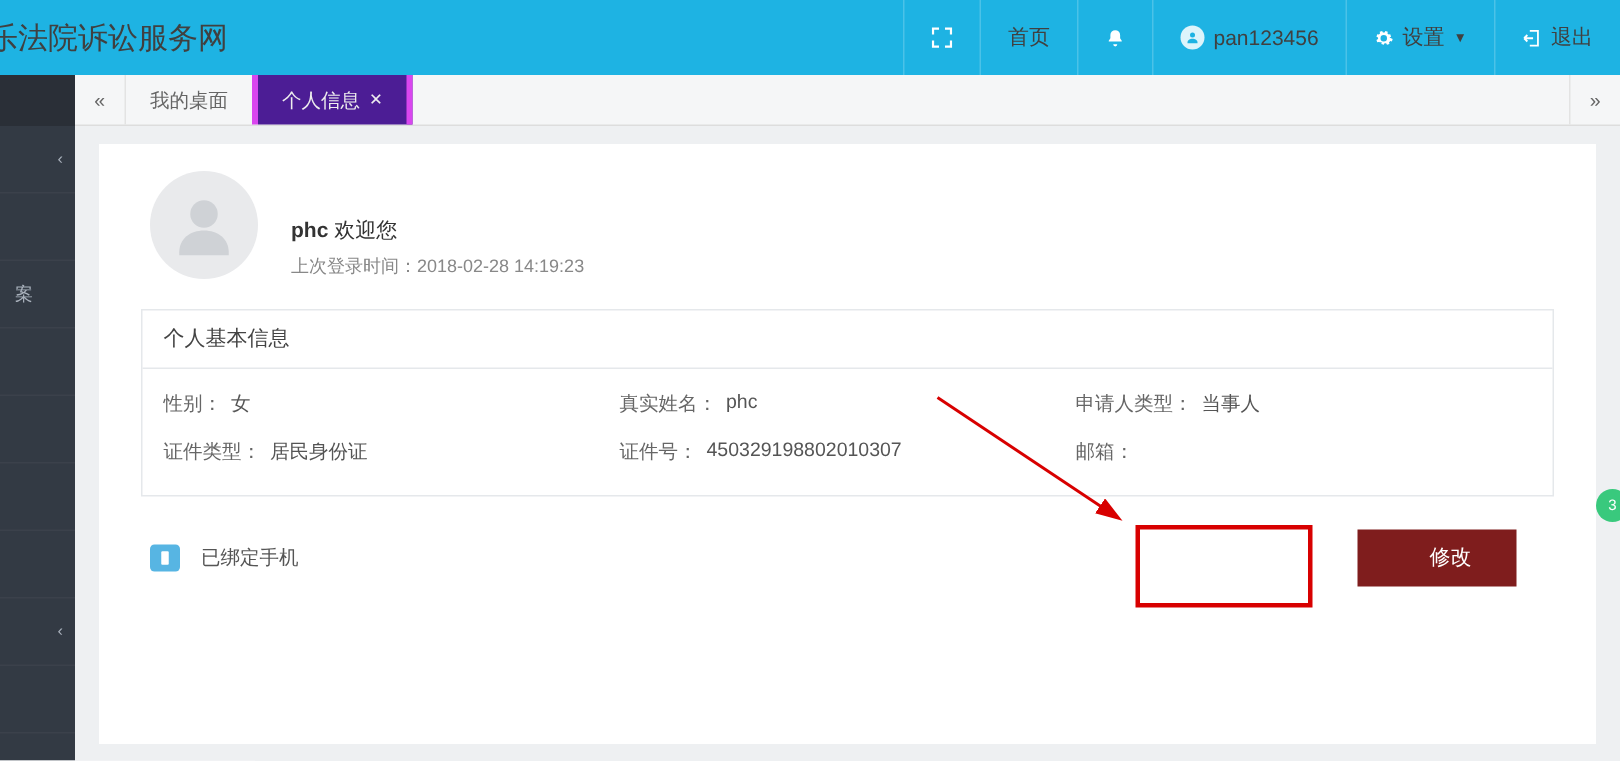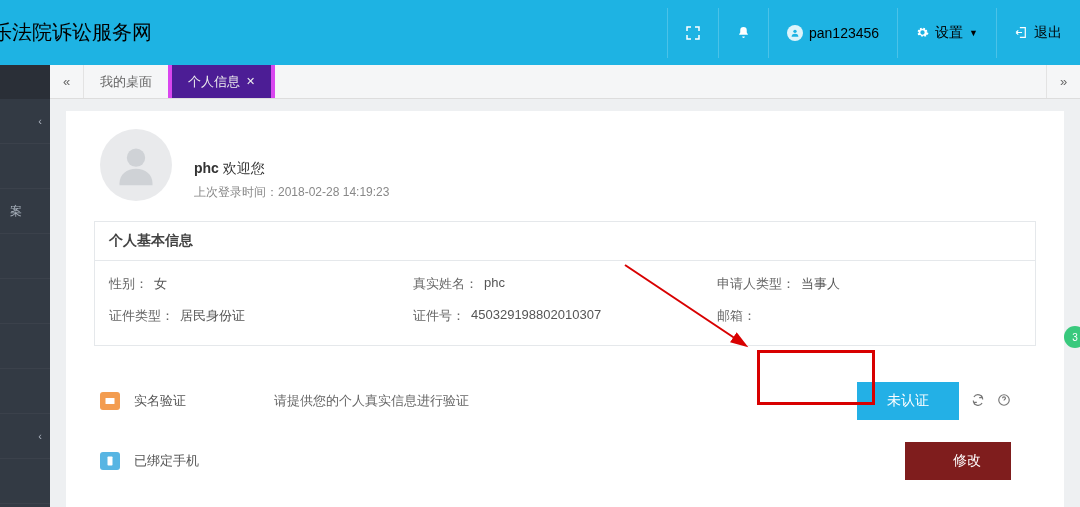--- a/index.html
+++ b/index.html
@@ -1,18 +1,18 @@
 <!DOCTYPE html>
 <html><head>
   <meta charset="utf-8">
   <style>
     * { margin: 0; padding: 0; box-sizing: border-box; }
     body { font-family: "Microsoft YaHei", Arial, sans-serif; font-size: 13px; color: #555; background: #f5f5f5; width: 1080px; height: 507px; overflow: hidden; position: relative; }
     
-    .header { background: #1eb3e3; height: 65px; display: flex; align-items: center; color: #000000; }
+    .header { background: #1eb3e3; height: 50px; display: flex; align-items: center; color: #404040; }
     .header-title { font-size: 20px; padding-left: 0px; font-weight: 400; }
     .header-title-cut { margin-left: -8px; }
     .header-spacer { flex: 1; }
     .header-item { height: 50px; display: flex; align-items: center; justify-content: center; padding: 0 18px; border-left: 1px solid rgba(255,255,255,0.2); cursor: pointer; font-size: 14px; gap: 6px; }
     .avatar-circle { width: 16px; height: 16px; border-radius: 50%; background: rgba(255,255,255,0.85); display: inline-flex; align-items: center; justify-content: center; }
     .avatar-circle svg { width: 10px; height: 10px; }
     
     .body-row { display: flex; height: calc(507px - 50px); }
     .sidebar { width: 50px; background: #333a44; color: #aab2bd; display: flex; flex-direction: column; }
     .sidebar-strip { height: 34px; background: #2a2f37; }
@@ -31,21 +31,21 @@
     .card { background: #fff; padding: 18px 28px 40px 28px; min-height: 400px; }
     
     .profile { display: flex; align-items: flex-end; gap: 22px; margin-bottom: 20px; padding-left: 6px; }
     .profile-avatar { width: 72px; height: 72px; border-radius: 50%; background: #e9eaec; display: flex; align-items: center; justify-content: center; }
     .profile-avatar svg { width: 44px; height: 44px; fill: #cfd2d6; }
     .profile-text .line1 { font-size: 14px; color: #333; margin-bottom: 6px; }
     .profile-text .line1 b { font-weight: 700; }
     .profile-text .line2 { font-size: 12px; color: #888; }
     
     .info-box { border: 1px solid #e5e8eb; }
-    .info-head { padding: 10px 14px; font-size: 14px; font-weight: 700; color: #444; border-bottom: 1px solid #e5e8eb; }
+    .info-head { padding: 10px 14px; font-size: 14px; font-weight: 400; color: #444; border-bottom: 1px solid #e5e8eb; }
     .info-body { padding: 14px 14px 20px 14px; display: grid; grid-template-columns: 1fr 1fr 1fr; row-gap: 14px; font-size: 13px; color: #666; }
     .info-field { display: flex; gap: 6px; }
     .info-label { color: #666; }
     .info-value { color: #555; }
     
     .action-row { display: flex; align-items: center; margin-top: 36px; padding-left: 6px; }
     .action-icon { width: 20px; height: 18px; border-radius: 3px; display: flex; align-items: center; justify-content: center; margin-right: 14px; }
     .action-icon.orange { background: #f39c4f; }
     .action-icon.blue { background: #57b5e3; }
     .action-icon svg { width: 12px; height: 12px; fill: #fff; }
@@ -66,20 +66,23 @@
 
 <div class="header">
   <div class="header-title header-title-cut">乐法院诉讼服务网</div>
   <div class="header-spacer"></div>
   <div class="header-item">
     <svg width="14" height="14" viewBox="0 0 14 14" fill="none" stroke="#fff" stroke-width="1.5">
         <path d="M1 5V1h4M13 5V1H9M1 9v4h4M13 9v4H9"></path>
       </svg>
   </div>
   <div class="header-item">
+      <span>首页</span>
+    </div>
+  <div class="header-item">
     <svg width="13" height="13" viewBox="0 0 24 24" fill="#fff">
         <path d="M12 2a6 6 0 00-6 6v4l-2 3v1h16v-1l-2-3V8a6 6 0 00-6-6zm0 20a2.5 2.5 0 002.5-2.5h-5A2.5 2.5 0 0012 22z"></path>
       </svg>
   </div>
   <div class="header-item">
     <span class="avatar-circle">
         <svg viewBox="0 0 24 24" fill="#1eb3e3">
           <circle cx="12" cy="8" r="4"></circle>
           <path d="M4 20c0-4 4-6 8-6s8 2 8 6v1H4z"></path>
         </svg>
@@ -190,43 +193,20 @@
                 <span class="info-label">证件号：</span>
                 <span class="info-value">450329198802010307</span>
               </div>
             <div class="info-field">
                 <span class="info-label">邮箱：</span>
                 <span class="info-value"></span>
               </div>
           </div>
         </div>
 
-        <div class="action-row">
-          <div class="action-icon orange">
-              <svg viewBox="0 0 24 24">
-                <rect x="3" y="6" width="18" height="12" rx="1"></rect>
-              </svg>
-            </div>
-          <div class="action-label">实名验证</div>
-          <div class="action-desc">请提供您的个人真实信息进行验证</div>
-          <div class="action-btn-wrap">
-            <button class="btn">未认证</button>
-            <span class="icon-ghost">
-              <svg width="14" height="14" viewBox="0 0 24 24" fill="none" stroke="#777" stroke-width="2">
-                  <path d="M20 11A8 8 0 005 7M4 13a8 8 0 0015 4M18 4v4h-4M6 20v-4h4"></path>
-                </svg>
-            </span>
-            <span class="icon-ghost">
-              <svg width="14" height="14" viewBox="0 0 24 24" fill="none" stroke="#777" stroke-width="2">
-                  <circle cx="12" cy="12" r="9"></circle>
-                  <path d="M9.5 9a2.5 2.5 0 015 0c0 1.5-2.5 2-2.5 4M12 17h.01"></path>
-                </svg>
-            </span>
-          </div>
-        </div>
 
         <div class="action-row" style="margin-top:22px;justify-content:center;">
           <div class="action-icon blue">
               <svg viewBox="0 0 24 24">
                 <rect x="7" y="3" width="10" height="18" rx="1.5"></rect>
               </svg>
             </div>
           <div class="action-label">已绑定手机</div>
           <div class="action-desc"></div>
           <div class="action-btn-wrap">

